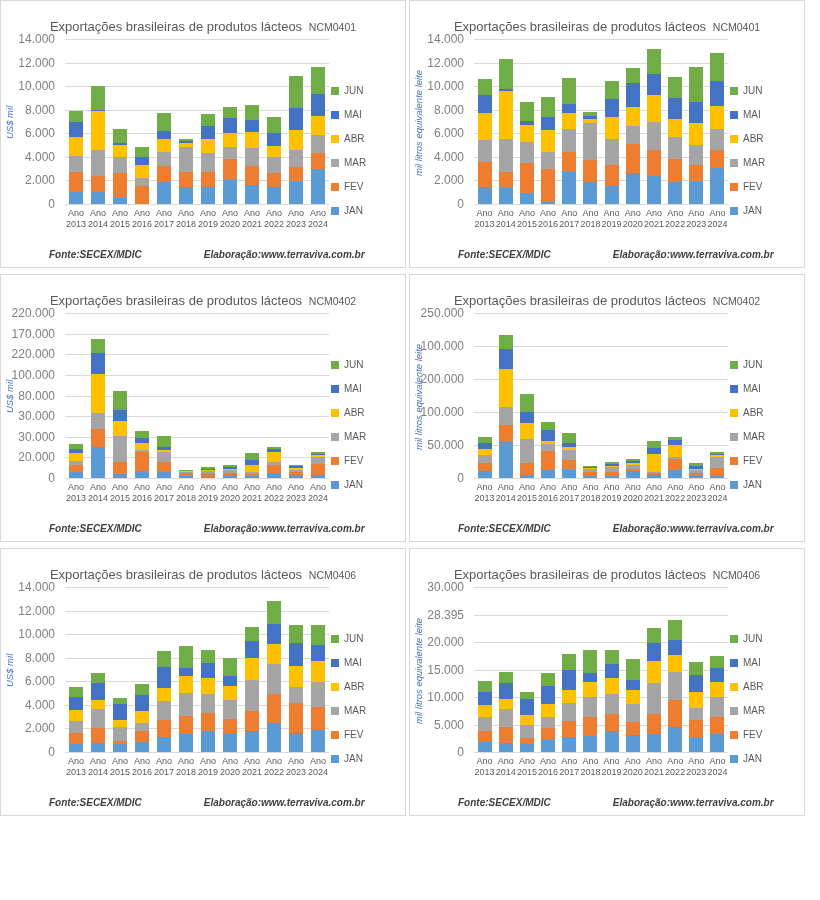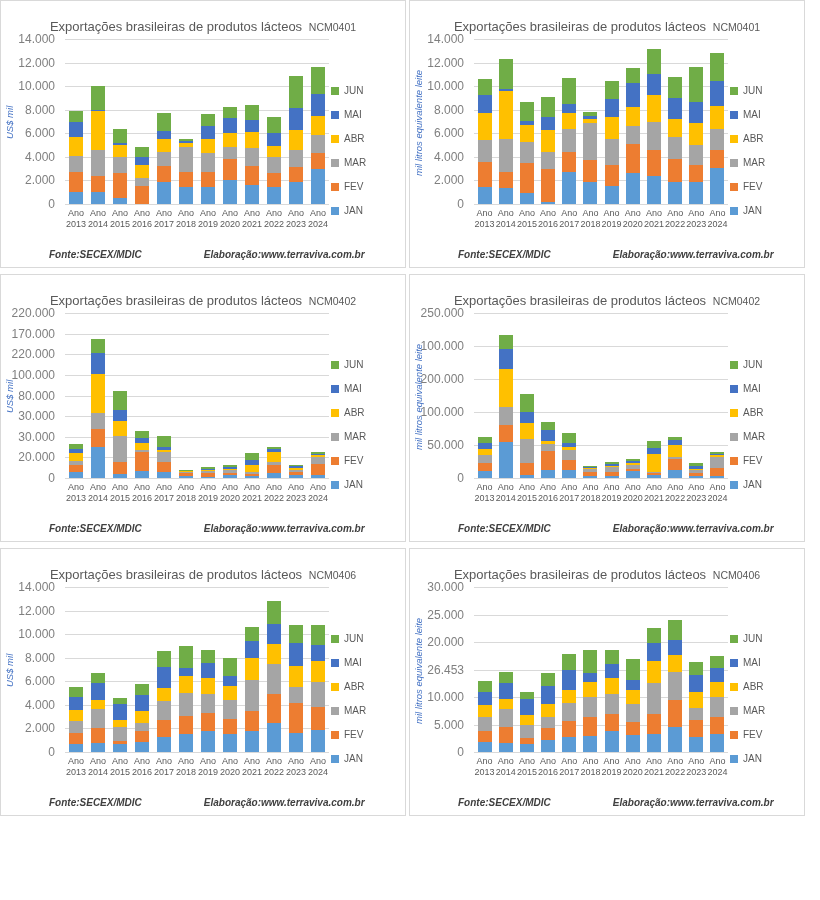--- a/index.html
+++ b/index.html
@@ -1165,23 +1165,23 @@
         <span>Fonte:SECEX/MDIC</span>
         <span>Elaboração:www.terraviva.com.br</span>
       </div>
   </section>
 
   <section class="panel">
     <h2 class="title"><span class="t-main">Exportações brasileiras de produtos lácteos</span> <span class="t-suffix">NCM0406</span></h2>
     <div class="ylab">mil litros equivalente leite</div>
     <div class="yticks">
         <div class="ytick" style="top: 0px;">30.000</div>
-        <div class="ytick" style="top: 28px;">25.000</div>
+        <div class="ytick" style="top: 28px;">28.395</div>
         <div class="ytick" style="top: 55px;">20.000</div>
-        <div class="ytick" style="top: 83px;">26.453</div>
+        <div class="ytick" style="top: 83px;">15.000</div>
         <div class="ytick" style="top: 110px;">10.000</div>
         <div class="ytick" style="top: 138px;">5.000</div>
         <div class="ytick" style="top: 165px;">0</div>
       </div>
     <div class="plot">
         <div class="grid" style="top: 0px;"></div>
         <div class="grid" style="top: 28px;"></div>
         <div class="grid" style="top: 55px;"></div>
         <div class="grid" style="top: 83px;"></div>
         <div class="grid" style="top: 110px;"></div>

